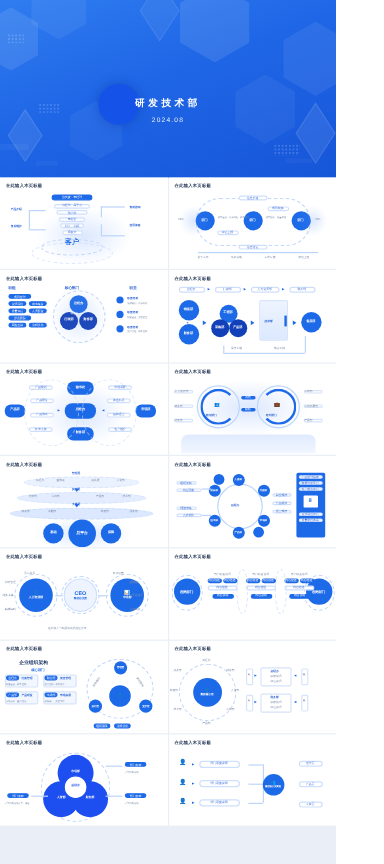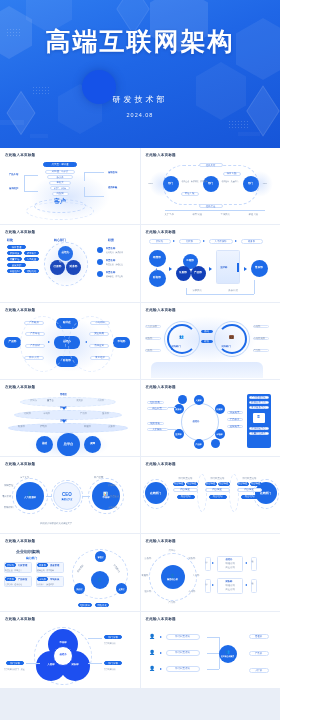--- a/index.html
+++ b/index.html
@@ -44,21 +44,21 @@
   }
   .hero-inner {
     position:absolute; inset:0; display:flex; flex-direction:column;
     align-items:center; justify-content:center; color:#fff; z-index:5;
   }
   .hero-title {
     font-size:25px; letter-spacing:2px; font-weight:700;
     text-shadow:0 1px 3px rgba(0,20,80,.25);
     margin-top:-6px;
   }
-  .hero-sub { font-size:8px; letter-spacing:3px; margin-top:36px; font-weight:400; }
+  .hero-sub { font-size:8px; letter-spacing:3px; margin-top:36px; font-weight:700; }
   .hero-date { font-size:5.5px; letter-spacing:1px; margin-top:7px; opacity:.92; }
 
   
   .grid {
     position:absolute; top:148px; left:0; width:280px; height:572px;
     display:grid; grid-template-columns:1fr 1fr;
     grid-auto-rows:76.3px;
     background:#e9eef7; gap:1px;
   }
   .slide {
@@ -131,21 +131,20 @@
       <div class="cube" style="left:118px;top:-6px;width:30px;height:30px;opacity:.7;"></div>
       <div class="hx" style="left:0;top:120px;width:24px;height:5px;opacity:.5;"></div>
       <div class="hx" style="left:30px;top:134px;width:18px;height:4px;opacity:.4;"></div>
       <div class="hx" style="left:238px;top:132px;width:22px;height:4px;opacity:.4;"></div>
       <div class="dotgrid" style="left:32px;top:86px;width:18px;height:8px;"></div>
       <div class="dotgrid" style="left:228px;top:120px;width:22px;height:10px;"></div>
       <div class="dotgrid" style="left:6px;top:28px;width:14px;height:8px;"></div>
       <div class="hero-ball"></div>
     </div>
     <div class="hero-inner">
-      <div class="hero-title">高端互联网架构</div>
       <div class="hero-sub">研发技术部</div>
       <div class="hero-date">2024.08</div>
     </div>
   </div>
 
   <div class="grid">
 
     <div class="slide">
       <div class="slide-title">在此输入本页标题</div>
       <div class="canvas">

